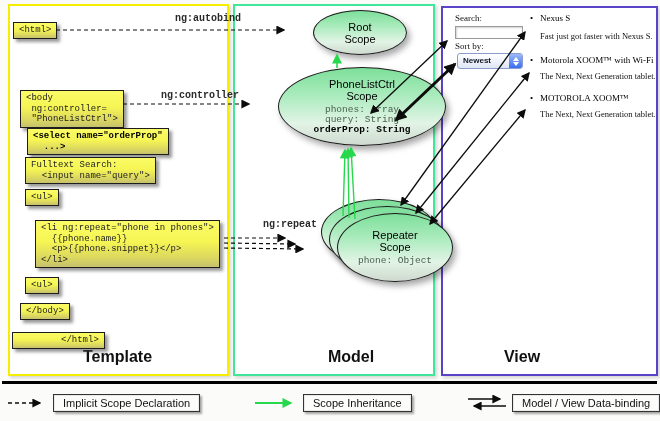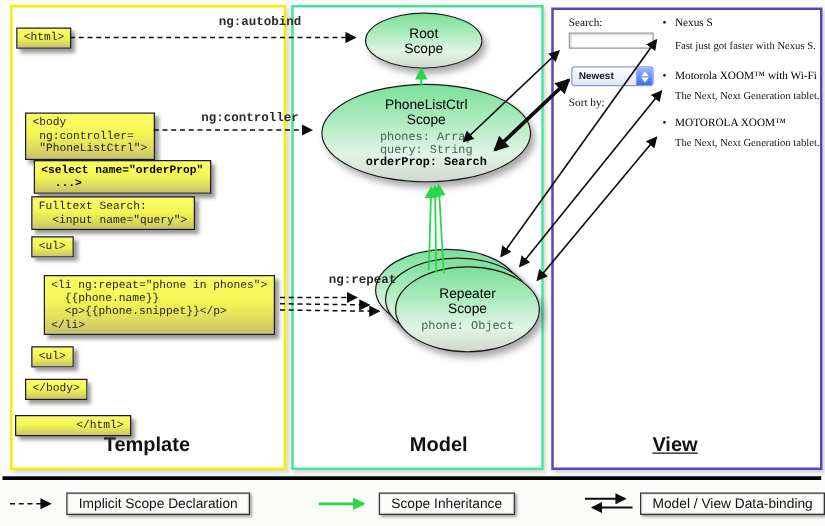--- a/index.html
+++ b/index.html
@@ -7,37 +7,37 @@
   #stage{position:relative;width:660px;height:421px;background:#fbfbf9;overflow:hidden;}
 
   
   .panel{position:absolute;background:#ffffff;box-shadow:2px 2px 3px rgba(0,0,0,0.15);}
   #panel-template{left:8px;top:4px;width:217px;height:368px;border:2px solid #f6ee00;}
   #panel-model{left:233px;top:4px;width:198px;height:368px;border:2px solid #42e69a;}
   #panel-view{left:441px;top:6px;width:213px;height:366px;border:2px solid #5a43c9;}
   .col-title{position:absolute;top:348px;font:600 16px/18px "Liberation Sans",sans-serif;color:#111;text-align:center;}
   #title-template{left:8px;width:219px;}
   #title-model{left:233px;width:236px;}
-  #title-view{left:441px;width:198px;text-decoration:underline;}
+  #title-view{left:423px;width:198px;}
 
   
   .codebox{position:absolute;font:9px/10.5px "Liberation Mono",monospace;color:#222;
     background:linear-gradient(180deg,#fbfc66 0%,#f5f554 45%,#ddd95f 78%,#c6c16c 100%);
     border:1px solid #1d1d1d;padding:2px 5px;white-space:pre;
     box-shadow:3px 3px 3px rgba(70,70,70,0.55);z-index:5;}
   .codebox.bold{font-weight:bold;color:#000;}
 
   
   .anno{position:absolute;font:bold 10px/11px "Liberation Mono",monospace;color:#2a2a2a;z-index:6;padding-left:28px;}
 
   
   .scope{position:absolute;border:1.5px solid #1b1b1b;border-radius:50%;
     background:linear-gradient(180deg,#7ddf9a 0%,#a9ebbc 35%,#e2f4e6 72%,#cfd9cf 100%);
     box-shadow:3px 4px 6px rgba(0,0,0,0.35);
-    display:flex;flex-direction:column;align-items:center;justify-content:center;text-align:center;z-index:4;}
+    display:flex;flex-direction:column;align-items:center;justify-content:center;text-align:center;z-index:4;margin-left:21px;}
   .scope .etitle{font:11px/12px "Liberation Sans",sans-serif;color:#000;white-space:pre;}
   .scope .prop{font:9.5px/10px "Liberation Mono",monospace;color:#49604e;white-space:pre;}
   .scope .prop.boldprop{font-weight:bold;color:#000;}
   #root-scope{left:292px;top:10px;width:92px;height:43px;}
   #plc-scope{left:257px;top:67px;width:166px;height:77px;}
   #rep-back{left:300px;top:199px;width:114px;height:64px;}
   #rep-mid{left:308px;top:206px;width:114px;height:65px;}
   #rep-front{left:316px;top:213px;width:114px;height:67px;}
 
   
@@ -104,34 +104,34 @@
   <div class="scope" id="root-scope">
     <div class="etitle">Root
 Scope</div>
   </div>
 
   <div class="scope" id="plc-scope">
     <div class="etitle">PhoneListCtrl
 Scope</div>
     <div class="prop" style="margin-top:3px;">phones: Array</div>
     <div class="prop">query: String</div>
-    <div class="prop boldprop">orderProp: Search</div>
+    <div class="prop boldprop">orderProp: String</div>
   </div>
 
   <div class="scope" id="rep-back"></div>
   <div class="scope" id="rep-mid"></div>
   <div class="scope" id="rep-front">
     <div class="etitle">Repeater
 Scope</div>
     <div class="prop" style="margin-top:3px;">phone: Object</div>
   </div>
 
   <div class="vlabel" style="left:455px;top:13px;text-align:right;">Search:</div>
   <input id="search-input" type="text" value="" style="">
-  <div class="vlabel" style="left:455px;top:41px;margin-top:36px;">Sort by:</div>
+  <div class="vlabel" style="left:455px;top:41px;">Sort by:</div>
   <div id="sort-select">
     <span class="val">Newest</span>
     <span class="stepper">
       <span class="tri-up"></span>
         <span class="tri-down"></span>
     </span>
   </div>
 
   <span class="bullet" style="left:530px;top:13px;">•</span>
   <div class="item-title" style="left:540px;top:13px;">Nexus S</div>

